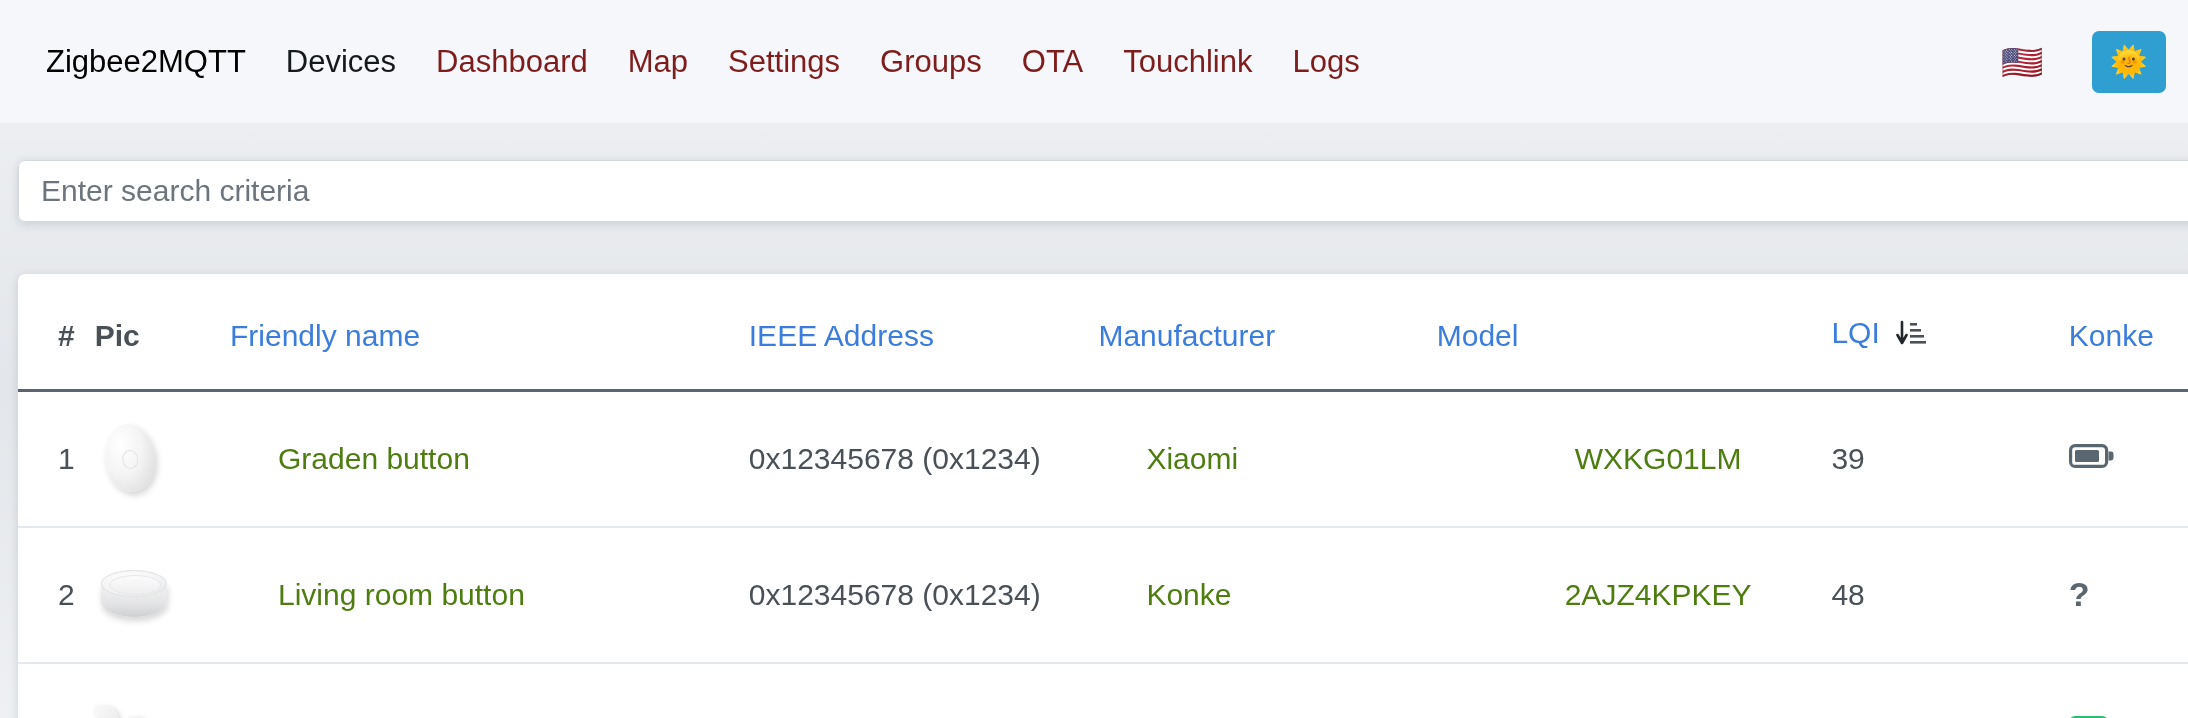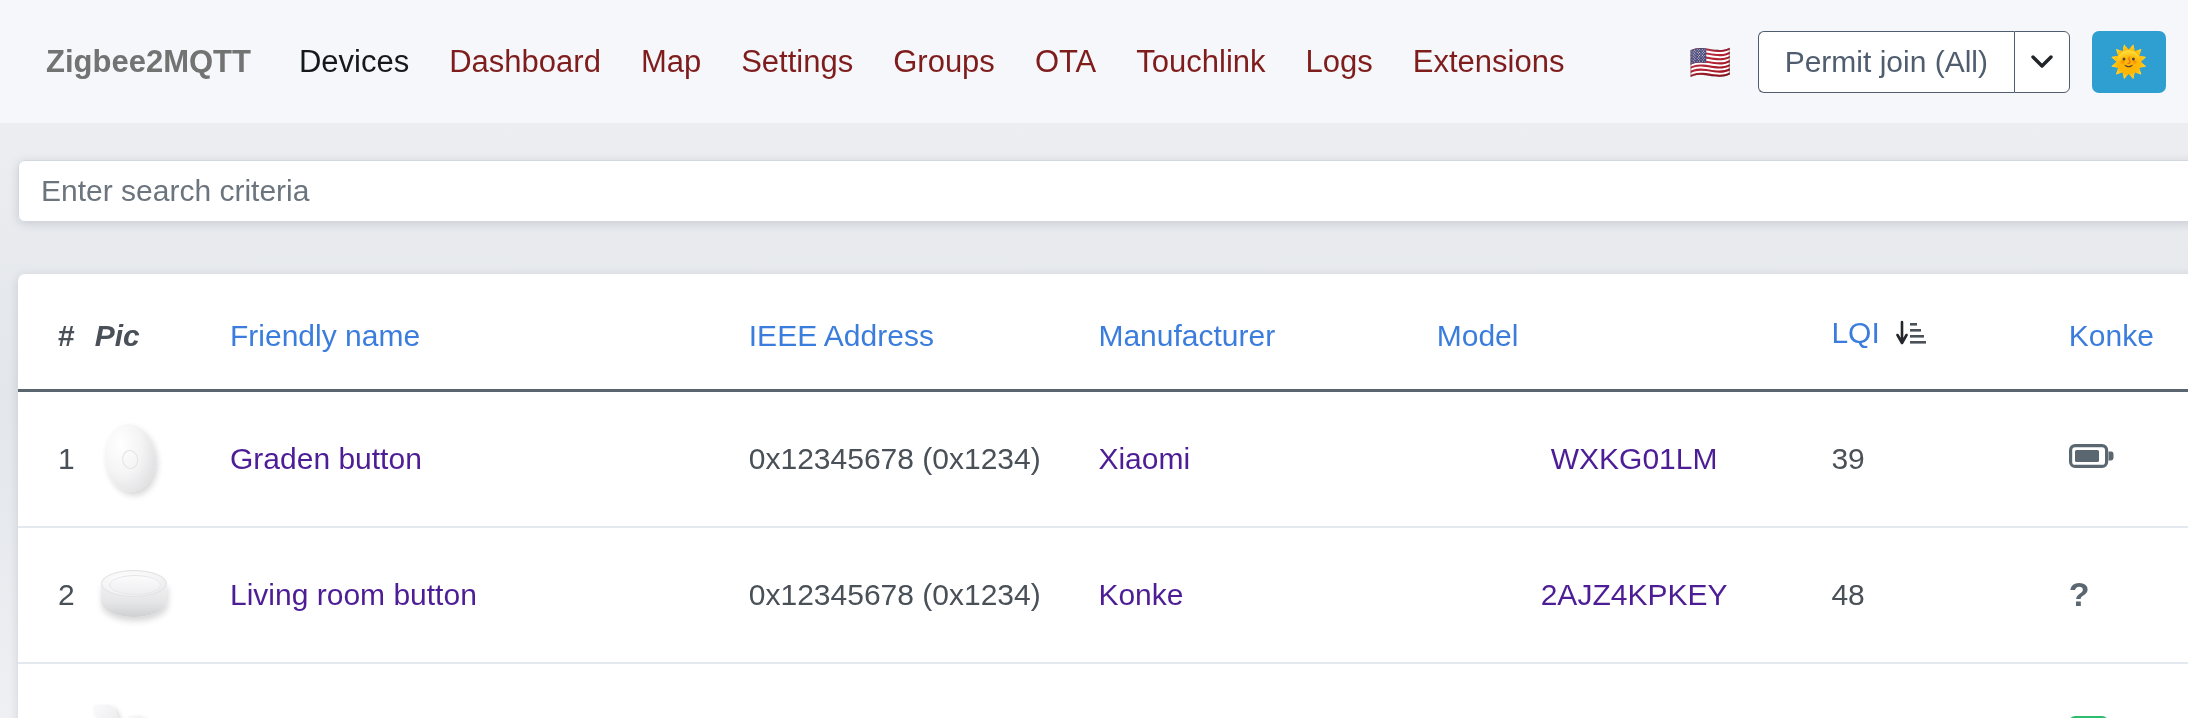--- a/index.html
+++ b/index.html
@@ -15,24 +15,24 @@
   .navbar {
     height: 123px;
     background: #f5f7fa;
     display: flex;
     align-items: center;
     padding: 0 22px 0 46px;
     position: relative;
     z-index: 5;
   }
   .brand {
-    color: #737373;
+    color: #000000;
     font-size: 31px;
-    font-weight: 700;
-    margin-right: 28px;
+    font-weight: 400;
+    margin-right: 20px;
     white-space: nowrap;
     cursor: pointer;
   }
   .nav-links { display: flex; align-items: center; gap: 0; }
   .nav-link {
     font-size: 31px;
     color: #7f1d1d;
     padding: 0 20px;
     white-space: nowrap;
     cursor: pointer;
@@ -151,30 +151,30 @@
   }
   table.devices tbody td {
     padding: 30px 0;
     border-bottom: 2px solid #e4e8ef;
     color: #495057;
     vertical-align: middle;
     font-size: 30px;
     white-space: nowrap;
   }
   .col-num   { width: 68px;  padding-left: 40px !important; }
-  .col-pic   { width: 120px; font-style: italic; }
+  .col-pic   { width: 120px; }
   .col-name  { width: 460px; }
   .col-ieee  { width: 310px; }
   .col-manu  { width: 300px; }
   .col-model { width: 350px; text-align: center; }
   .col-lqi   { width: 175px; text-align: left; }
   .col-power { width: 150px; padding-left: 40px !important; }
 
   thead .col-num { padding-left: 40px !important; }
-  .link { color: #4c1d95; cursor: pointer; }
+  .link { color: #4d7c0f; cursor: pointer; margin-left: 48px; }
 
   .sort-icon { display: inline-block; vertical-align: -3px; margin-left: 8px; }
 
   
   .pic { width: 80px; height: 74px; position: relative; }
 
   
   .pic-oval {
     position: absolute; left: 10px; top: 2px;
     width: 50px; height: 68px;
@@ -233,34 +233,25 @@
 
   <div class="nav-links">
     <div class="nav-link active">Devices</div>
     <div class="nav-link">Dashboard</div>
     <div class="nav-link">Map</div>
     <div class="nav-link">Settings</div>
     <div class="nav-link">Groups</div>
     <div class="nav-link">OTA</div>
     <div class="nav-link">Touchlink</div>
     <div class="nav-link">Logs</div>
-    <div class="nav-link">Extensions</div>
   </div>
 
   <div class="nav-right">
     <span class="flag-icon">🇺🇸</span>
 
-    <div class="btn-group">
-      <button class="btn-permit">Permit join (All)</button>
-      <div class="btn-caret">
-        <svg width="22" height="14" viewBox="0 0 22 14" aria-hidden="true">
-          <path d="M2 2 L11 11 L20 2" fill="none" stroke="#212529" stroke-width="3.4" stroke-linecap="round" stroke-linejoin="round"></path>
-        </svg>
-      </div>
-    </div>
 
     <button class="btn-theme">
       <span>🌞</span>
     </button>
   </div>
 </div>
 
 <div class="page-body">
 
   <div class="card card-search">

